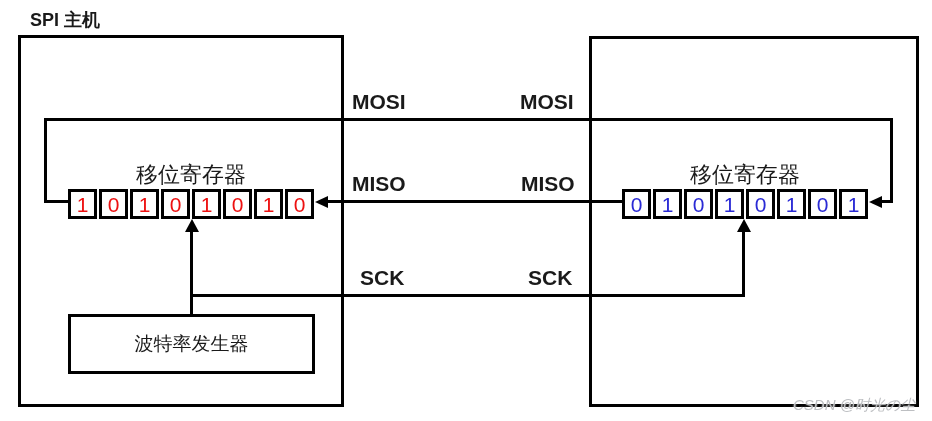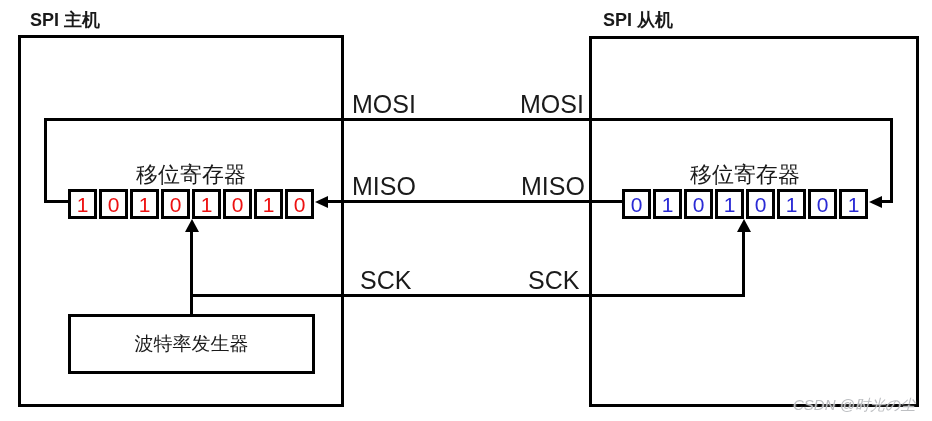--- a/index.html
+++ b/index.html
@@ -44,22 +44,22 @@
   }
   .arr-up {
     position: absolute;
     width: 0; height: 0;
     border-left: 7px solid transparent;
     border-right: 7px solid transparent;
     border-bottom: 13px solid var(--color-line);
   }
   .signal-label {
     position: absolute;
-    font-size: 25px;
-    font-weight: 400;
+    font-size: 21px;
+    font-weight: 700;
     color: #1a1a1a;
     white-space: nowrap;
   }
   .reg-label {
     position: absolute;
     font-size: 22px;
     font-weight: 500;
     text-align: center;
     color: #1a1a1a;
     white-space: nowrap;
@@ -100,21 +100,20 @@
     white-space: nowrap;
     text-shadow: 0 0 2px #ffffff;
   }
 </style>
 </head>
 <body>
 
 <div class="canvas">
 
   <div class="device-title" style="left:30px; top:8px;">SPI 主机</div>
-  <div class="device-title" style="left:603px; top:8px;">SPI 从机</div>
 
   <div class="outer-box" style="left:18px; top:35px; width:326px; height:372px;"></div>
   <div class="outer-box" style="left:589px; top:36px; width:330px; height:371px;"></div>
 
   <div class="hline" style="left:44px; top:200px; width:29px; height:3px;"></div>
   <div class="vline" style="left:44px; top:118px; width:3px; height:85px;"></div>
   <div class="hline" style="left:44px; top:118px; width:849px; height:3px;"></div>
   <div class="vline" style="left:890px; top:118px; width:3px; height:85px;"></div>
   <div class="hline" style="left:879px; top:200px; width:14px; height:3px;"></div>
   <div class="arr-left" style="left:869px; top:196px;"></div>

